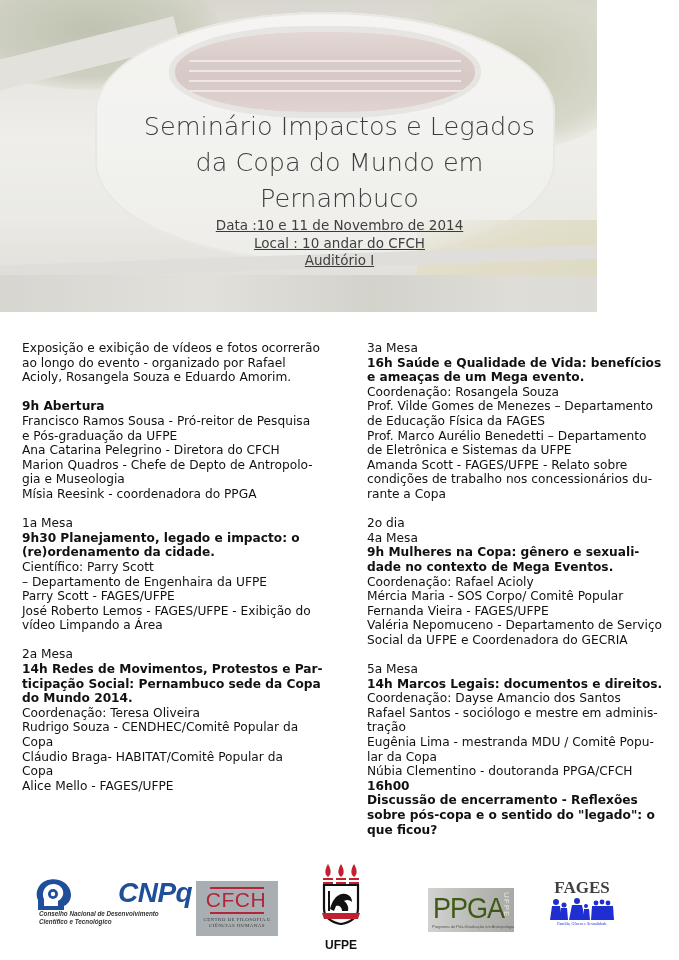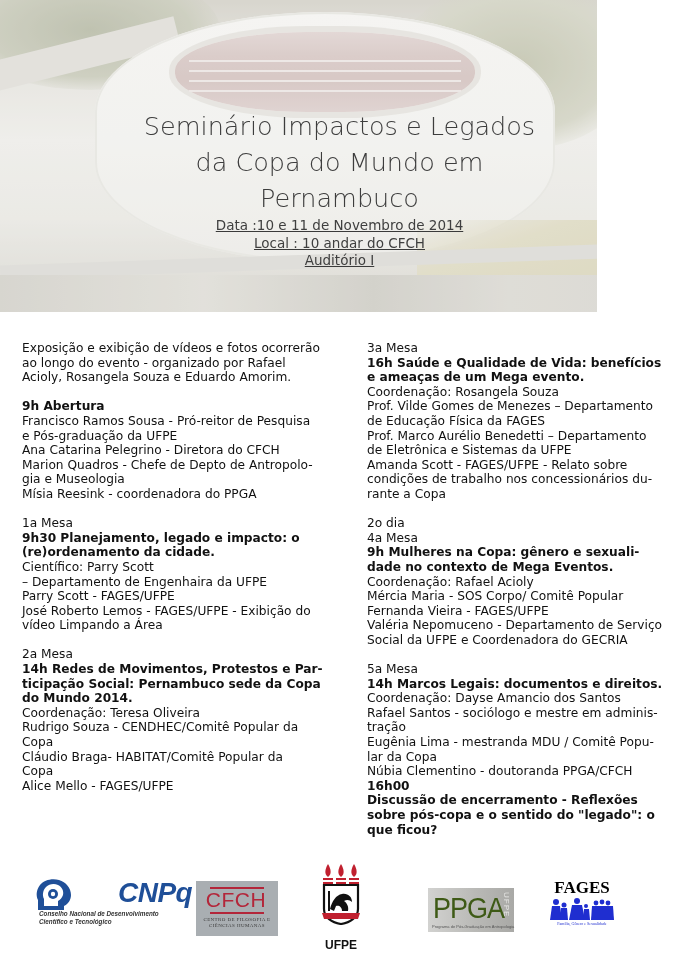--- a/index.html
+++ b/index.html
@@ -68,21 +68,21 @@
     .ufpe .flames { position:absolute; left:3px; top:0; width:40px; height:22px; }
     .ufpe .shield { position:absolute; left:4px; top:20px; width:38px; height:42px; }
     .ufpe .word { position:absolute; left:0; width:46px; top:75px; text-align:center; font-family:"Liberation Sans", sans-serif; font-weight:bold; font-size:12px; color:#111; }
 
     .ppga { left:428px; top:28px; width:86px; height:44px; background: linear-gradient(90deg, #d2d2d0 0%, #b9b9b6 55%, #a9a9a6 100%); }
     .ppga .word { position:absolute; left:5px; top:3px; font-family:"Liberation Sans", sans-serif; font-size:27px; line-height:30px; color:#3e5a16; letter-spacing:-1px; transform: scaleY(1.12); transform-origin: top left; }
     .ppga .side { position:absolute; right:3px; top:4px; font-family:"Liberation Sans", sans-serif; font-size:8px; color:#e7e7e5; writing-mode: vertical-rl; letter-spacing:1px; }
     .ppga .sub { position:absolute; left:4px; top:36px; font-size:4px; color:#555; white-space:nowrap; font-family:"Liberation Sans", sans-serif; }
 
     .fages { left:548px; top:19px; width:68px; height:48px; }
-    .fages .word { position:absolute; left:0; width:68px; top:0; text-align:center; font-family:"Liberation Serif", serif; font-weight:bold; font-size:17px; line-height:18px; color:#000000; }
+    .fages .word { position:absolute; left:0; width:68px; top:0; text-align:center; font-family:"Liberation Serif", serif; font-weight:bold; font-size:17px; line-height:18px; color:#404040; }
     .fages .figs { position:absolute; left:2px; top:18px; width:64px; height:24px; }
     .fages .sub { position:absolute; left:0; width:68px; top:42px; text-align:center; font-family:"Liberation Serif", serif; font-size:4px; color:#1f2ed0; white-space:nowrap; }
   </style>
 </head>
 <body>
 
 <div class="hero">
   <div class="hill-l"></div>
   <div class="hill-r"></div>
   <div class="road"></div>

